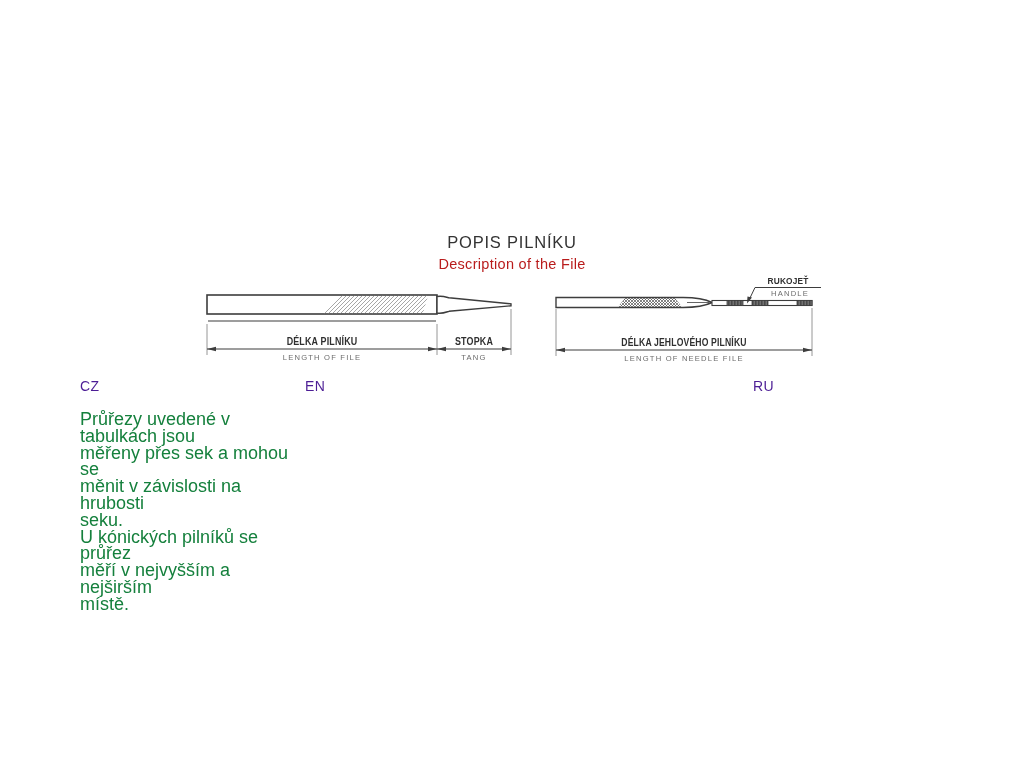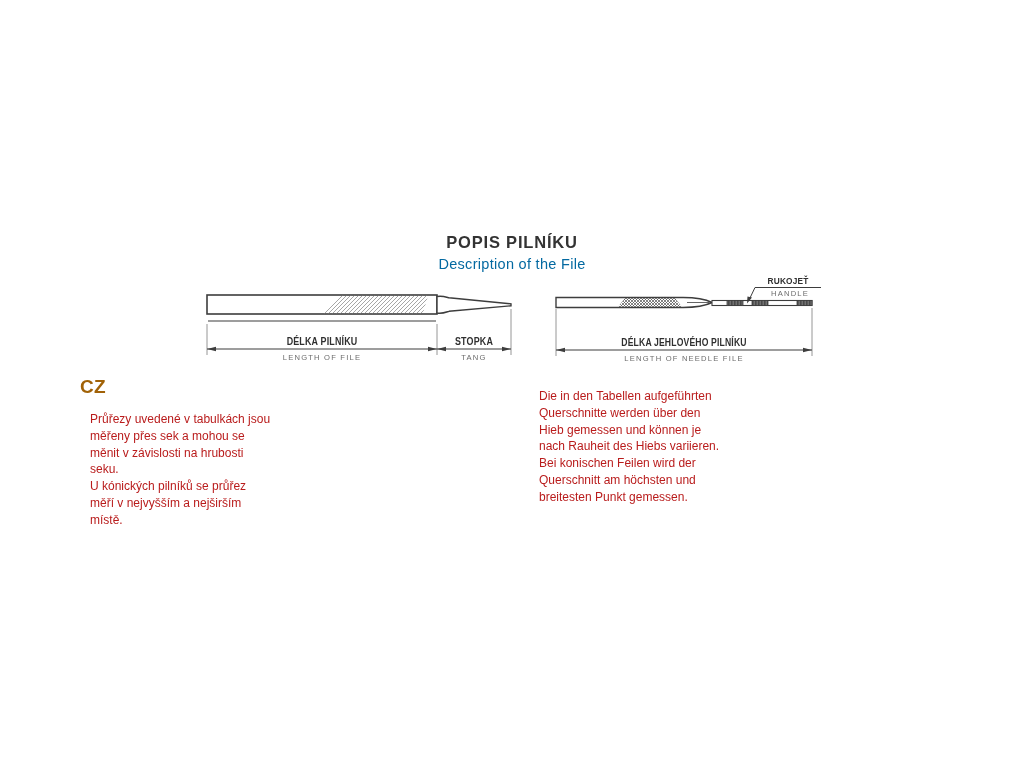--- a/index.html
+++ b/index.html
@@ -2,35 +2,35 @@
 <html><head>
 <meta charset="utf-8">
 <style>
   html,body{margin:0;padding:0;}
   body{
     width:1024px;height:768px;background:#ffffff;position:relative;overflow:hidden;
     font-family:"Liberation Sans",sans-serif;
   }
   .title-block{position:absolute;top:233px;left:0;width:1024px;text-align:center;}
   .title-block h1{
-    margin:0;font-size:16.5px;font-weight:bold;letter-spacing:.8px;color:#333333;
+    margin:0;font-size:16.5px;font-weight:normal;letter-spacing:.8px;color:#333333;
     font-family:"Liberation Sans",sans-serif;
   }
-  .title-block .subtitle{margin-top:4px;font-size:14.5px;color:#0369a1;letter-spacing:.3px;}
+  .title-block .subtitle{margin-top:4px;font-size:14.5px;color:#b91c1c;letter-spacing:.3px;}
 
   svg.diagram{position:absolute;overflow:visible;}
   #flat-file-svg{left:195px;top:283px;}
   #needle-file-svg{left:545px;top:265px;}
 
   .dim-main{font-family:"Liberation Sans",sans-serif;font-weight:bold;font-size:10.5px;fill:#2f2f2f;letter-spacing:.2px;}
   .dim-sub{font-family:"Liberation Sans",sans-serif;font-size:7.6px;fill:#6b6b6b;letter-spacing:1.2px;}
 
   .col{position:absolute;top:378px;}
-  .col h2{margin:0 0 16px 0;font-size:19px;line-height:17px;font-weight:bold;color:#a16207;letter-spacing:.3px;}
-  .col p{margin:10px;font-size:12px;line-height:16.8px;color:#b91c1c;white-space:pre-line;}
+  .col h2{margin:0 0 16px 0;font-size:14px;line-height:17px;font-weight:normal;color:#4c1d95;letter-spacing:.3px;}
+  .col p{margin:0;font-size:18px;line-height:16.8px;color:#15803d;white-space:pre-line;}
   #col-cz{left:80px;width:218px;}
   #col-en{left:305px;width:218px;}
   #col-de{left:529px;width:218px;}
   #col-ru{left:753px;width:238px;}
 </style>
 </head>
 <body>
 
 <div class="title-block">
   <h1>POPIS PILNÍKU</h1>
@@ -111,24 +111,19 @@
   <h2>CZ</h2>
   <p>Průřezy uvedené v tabulkách jsou
 měřeny přes sek a mohou se
 měnit v závislosti na hrubosti
 seku.
 U kónických pilníků se průřez
 měří v nejvyšším a nejširším
 místě.</p>
 </div>
 <div class="col" id="col-en">
+  <h2>EN</h2>
 </div>
 <div class="col" id="col-de">
-  <p>Die in den Tabellen aufgeführten
-Querschnitte werden über den
-Hieb gemessen und können je
-nach Rauheit des Hiebs variieren.
-Bei konischen Feilen wird der
-Querschnitt am höchsten und
-breitesten Punkt gemessen.</p>
 </div>
 <div class="col" id="col-ru">
+  <h2>RU</h2>
 </div>
 
 </body></html>

